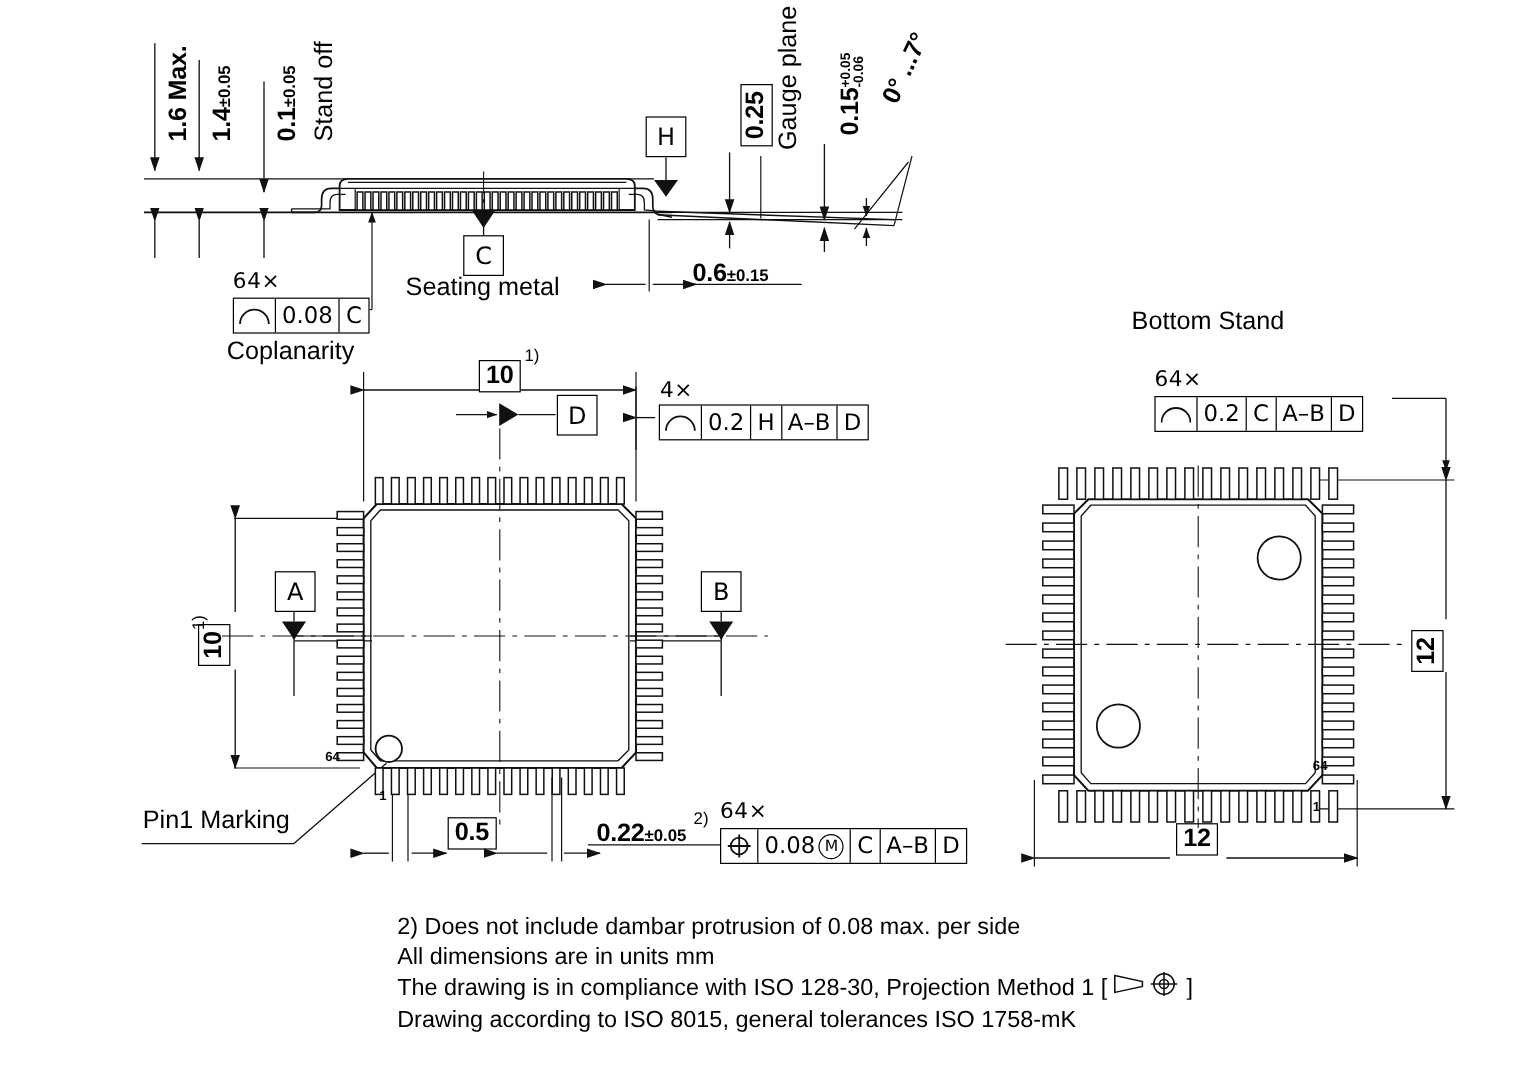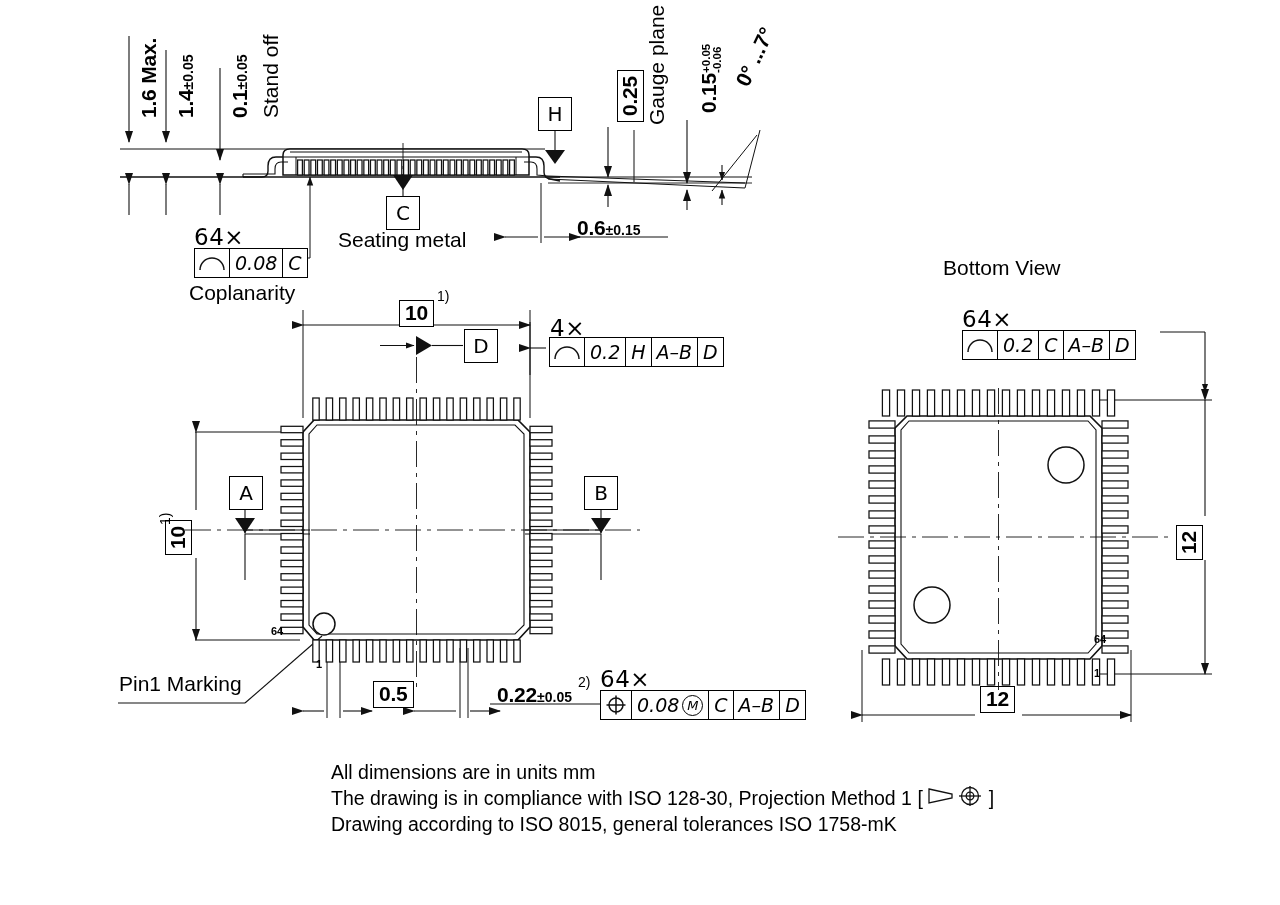--- a/index.html
+++ b/index.html
@@ -10,38 +10,38 @@
     color:#000;
   }
   #stage{position:absolute;left:0;top:0;width:1280px;height:905px;}
   svg.layer{position:absolute;left:0;top:0;width:1280px;height:905px;overflow:visible;}
 
   .lbl{position:absolute;white-space:nowrap;font-family:"Liberation Sans", sans-serif;color:#000;}
   .t-dim{font-size:21px;font-weight:700;letter-spacing:-0.2px;}
   .t-dimsm{font-size:14px;font-weight:700;}
   .t-cap{font-size:21px;font-weight:400;}
   .t-gdt{font-size:19px;font-weight:400;font-family:"DejaVu Sans", sans-serif;}
-  .t-mult{font-size:23px;font-weight:400;font-family:"DejaVu Sans", sans-serif;letter-spacing:0.5px;}
+  .t-mult{font-size:18px;font-weight:400;font-family:"DejaVu Sans", sans-serif;letter-spacing:0.5px;}
   .t-datum{font-size:20px;font-weight:400;font-family:"DejaVu Sans", sans-serif;}
   .t-tiny{font-size:11px;font-weight:700;}
   .t-sup{font-size:14px;font-weight:400;}
 
   .rot90{transform-origin:0 0;transform:rotate(-90deg);}
 
   .boxdim{
     border:1.6px solid #000;padding:0px 5px 1px 5px;display:inline-block;line-height:1.12;
   }
   .datumbox{
     border:1.6px solid #000;display:flex;align-items:center;justify-content:center;
     width:34px;height:34px;box-sizing:border-box;background:#fff;
   }
   .fcf{display:flex;align-items:stretch;border:1.6px solid #000;background:#fff;height:30px;box-sizing:border-box;}
   .fcf > div{
     border-right:1.6px solid #000;display:flex;align-items:center;justify-content:flex-start;
-    padding:0 5px;box-sizing:border-box;font-style:italic;
+    padding:0 5px;box-sizing:border-box;
   }
   .fcf > div:last-child{border-right:none;}
   .fcf .sym{padding:0 4px;}
   .modM{
     display:inline-flex;align-items:center;justify-content:center;
     width:19px;height:19px;border:1.5px solid #000;border-radius:50%;
     font-size:13px;font-family:"DejaVu Sans",sans-serif;line-height:1;margin-left:3px;
   }
   .notes{position:absolute;left:331px;top:760px;}
   .notes div{font-size:19.5px;line-height:24.6px;white-space:nowrap;}
@@ -833,21 +833,21 @@
         <span class="t-gdt">C</span>
       </div>
   <div>
         <span class="t-gdt">A–B</span>
       </div>
   <div>
         <span class="t-gdt">D</span>
       </div>
 </div>
 
-<div class="lbl t-cap" style="left:943px;top:256px;"><span>Bottom View</span></div>
+<div class="lbl t-cap" style="left:943px;top:256px;"><span>Bottom Stand</span></div>
 
 <div class="lbl t-mult" style="left:962px;top:306px;"><span>64×</span></div>
 <div class="lbl fcf" style="left:1025px;top:330px;transform:translateX(-63px);">
   <div class="sym">
     <svg width="26" height="15" viewBox="0 0 26 15">
           <path d="M1,14 A12,12 0 0 1 25,14" fill="none" stroke="#111" stroke-width="1.5"></path>
         </svg>
   </div>
   <div>
         <span class="t-gdt">0.2</span>
@@ -867,20 +867,21 @@
   <span class="t-dim boxdim">12</span>
 </div>
 <div class="lbl" style="left:980px;top:686px;">
   <span class="t-dim boxdim">12</span>
 </div>
 
 <div class="lbl t-tiny" style="left:1094px;top:633px;"><span>64</span></div>
 <div class="lbl t-tiny" style="left:1094px;top:667px;"><span>1</span></div>
 
 <div class="notes">
+  <div><span>2)</span><span> Does not include dambar protrusion of 0.08 max. per side</span></div>
   <div><span>All dimensions are in units mm</span></div>
   <div style="display:flex;align-items:center;">
     <span>The drawing is in compliance with ISO 128-30, Projection Method 1 [</span>
     <span style="display:inline-block;margin:0 2px;">
       <svg width="62" height="22" viewBox="0 0 62 22">
         <path d="M4,4 L27,9 L27,13 L4,18 Z" fill="none" stroke="#111" stroke-width="1.3"></path>
         <circle cx="45" cy="11" r="8.5" fill="none" stroke="#111" stroke-width="1.3"></circle>
         <circle cx="45" cy="11" r="3.8" fill="none" stroke="#111" stroke-width="1.3"></circle>
         <line x1="34" y1="11" x2="56" y2="11" stroke="#111" stroke-width="1.3"></line>
         <line x1="45" y1="1" x2="45" y2="21" stroke="#111" stroke-width="1.3"></line>

